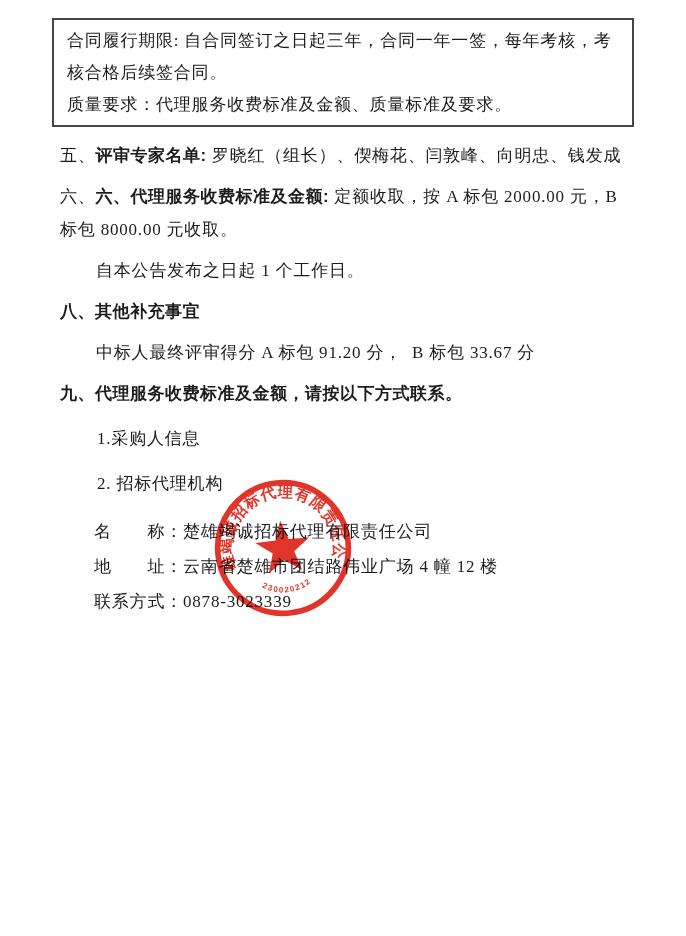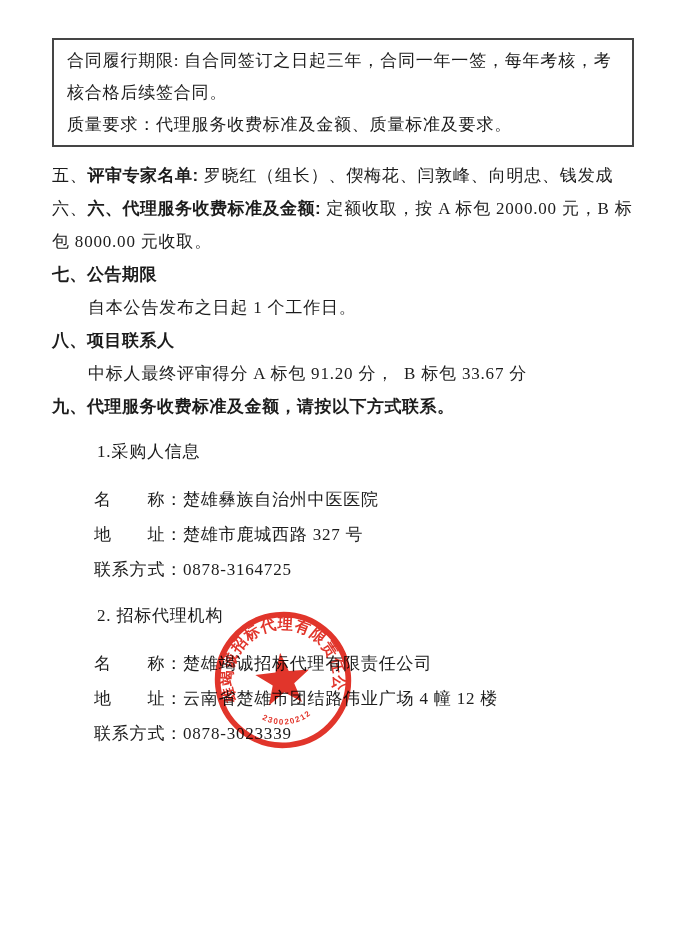--- a/index.html
+++ b/index.html
@@ -6,33 +6,33 @@
   .page{
     position:relative;
     width:686px;height:936px;
     background:#ffffff;
     overflow:hidden;
     font-family:"Liberation Serif","DejaVu Serif",serif;
     color:#1c1c1c;
   }
   .content{
     box-sizing:border-box;
-    padding:38px 52px 0 52px;
+    padding:18px 52px 0 52px;
     font-size:17px;
     letter-spacing:0.8px;
   }
   .notice-box{
     box-sizing:border-box;
     border:2px solid #454545;
     padding:5px 13px 4px 13px;
     margin:0 0 12px 0;
     line-height:32px;
   }
   .notice-box p{margin:0;white-space:pre-wrap;}
-  p.sec{margin:0;line-height:33px;white-space:pre-wrap;}
+  p.sec{margin:8px;line-height:33px;white-space:pre-wrap;}
   .bold{
     font-weight:700;
     font-family:"Liberation Sans","DejaVu Sans",sans-serif;
     letter-spacing:0.5px;
   }
   .sub{padding-left:36px;}
   .block{margin-top:12px;}
   .block-heading{margin:0;padding-left:45px;line-height:33px;white-space:pre-wrap;}
   .rows{margin-top:14px;padding-left:42px;line-height:35px;}
   .rows p{margin:0;white-space:pre-wrap;}
@@ -62,35 +62,29 @@
 
     <div class="notice-box">
       <p>合同履行期限: 自合同签订之日起三年，合同一年一签，每年考核，考核合格后续签合同。</p>
       <p>质量要求：代理服务收费标准及金额、质量标准及要求。</p>
     </div>
 
     <p class="sec"><span>五、</span><span class="bold">评审专家名单:</span><span> 罗晓红（组长）、偰梅花、闫敦峰、向明忠、钱发成</span></p>
 
     <p class="sec"><span>六、</span><span class="bold">六、代理服务收费标准及金额:</span><span> 定额收取，按 A 标包 2000.00 元，B 标包 8000.00 元收取。</span></p>
 
-    <p class="sec bold">七、公告期限</p>
     <p class="sec sub">自本公告发布之日起 1 个工作日。</p>
 
-    <p class="sec bold">八、项目联系人</p>
+    <p class="sec bold">八、其他补充事宜</p>
     <p class="sec sub">中标人最终评审得分 A 标包 91.20 分，  B 标包 33.67 分</p>
 
     <p class="sec bold">九、代理服务收费标准及金额，请按以下方式联系。</p>
 
     <div class="block">
       <p class="block-heading">1.采购人信息</p>
-      <div class="rows">
-        <p>名　　称：楚雄彝族自治州中医医院</p>
-        <p>地　　址：楚雄市鹿城西路 327 号</p>
-        <p>联系方式：0878-3164725</p>
-      </div>
     </div>
 
     <div class="block agency-wrap">
       <p class="block-heading">2. 招标代理机构</p>
       <div class="rows">
         <p>名　　称：楚雄竭诚招标代理有限责任公司</p>
         <p>地　　址：云南省楚雄市团结路伟业广场 4 幢 12 楼</p>
         <p>联系方式：0878-3023339</p>
       </div>
 

